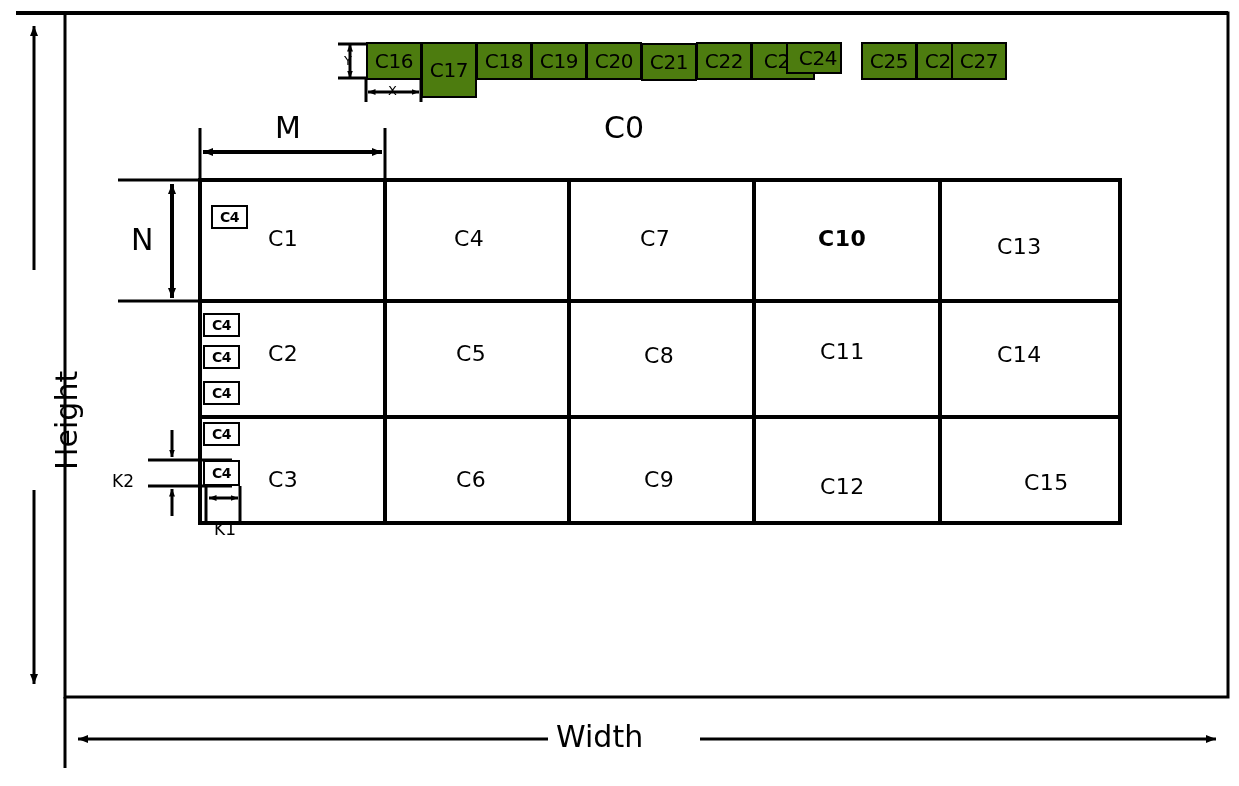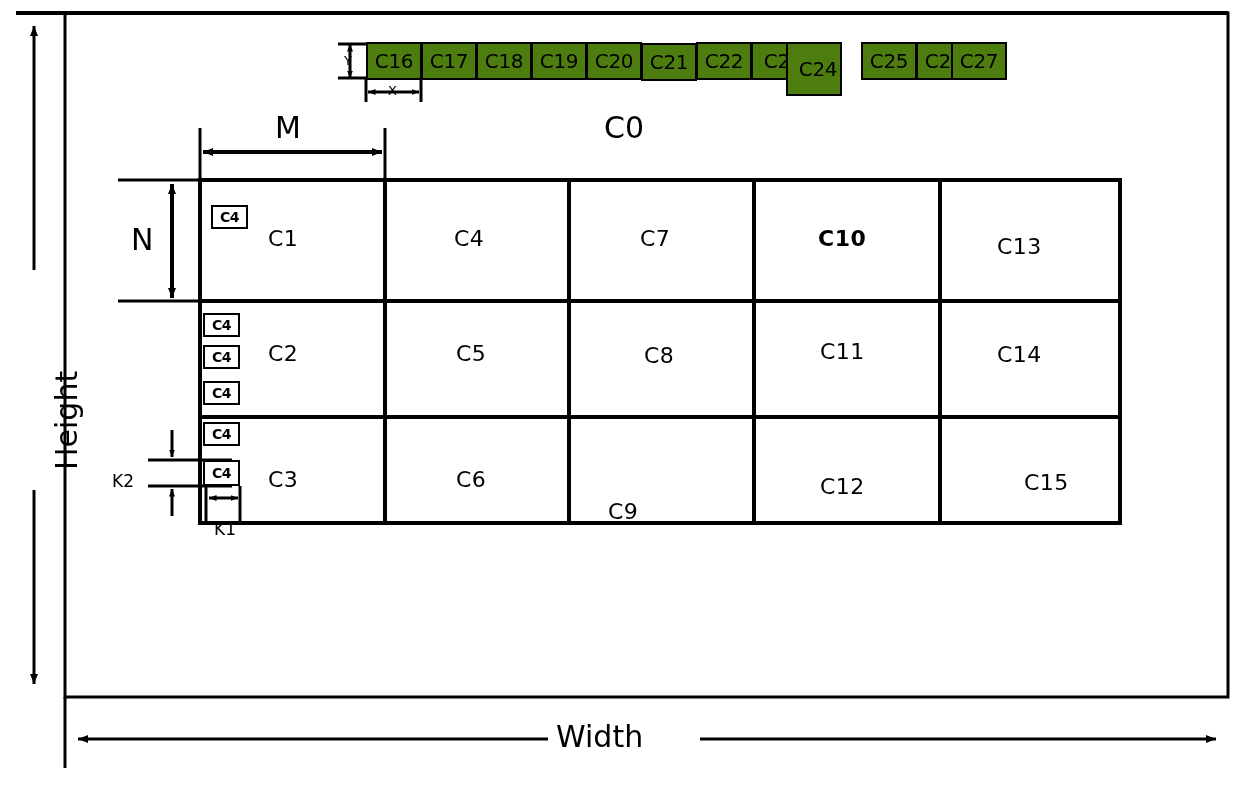--- a/index.html
+++ b/index.html
@@ -190,37 +190,37 @@
   <div class="lbl cell-label" style="left:997px; top:236px;">C13</div>
 
   <div class="lbl cell-label" style="left:268px; top:343px;">C2</div>
   <div class="lbl cell-label" style="left:456px; top:343px;">C5</div>
   <div class="lbl cell-label" style="left:644px; top:345px;">C8</div>
   <div class="lbl cell-label" style="left:820px; top:341px;">C11</div>
   <div class="lbl cell-label" style="left:997px; top:344px;">C14</div>
 
   <div class="lbl cell-label" style="left:268px; top:469px;text-align:center;">C3</div>
   <div class="lbl cell-label" style="left:456px; top:469px;">C6</div>
-  <div class="lbl cell-label" style="left:608px; top:469px;margin-top:32px;">C9</div>
+  <div class="lbl cell-label" style="left:644px; top:469px;">C9</div>
   <div class="lbl cell-label" style="left:820px; top:476px;">C12</div>
   <div class="lbl cell-label" style="left:1024px; top:472px;">C15</div>
 
   <div class="chip" style="left:211px; top:205px; width:37px; height:24px;">C4</div>
   <div class="chip" style="left:203px; top:313px; width:37px; height:24px;">C4</div>
   <div class="chip" style="left:203px; top:345px; width:37px; height:24px;">C4</div>
   <div class="chip" style="left:203px; top:381px; width:37px; height:24px;">C4</div>
   <div class="chip" style="left:203px; top:422px; width:37px; height:24px;">C4</div>
   <div class="chip" style="left:203px; top:460px; width:37px; height:26px;">C4</div>
 
   <div class="strip-cell" style="left:366px; top:42px; width:56px; height:38px;">C16</div>
-  <div class="strip-cell" style="left:421px; top:42px; width:56px; height:38px;">C17</div>
+  <div class="strip-cell" style="left:421px; top:42px; width:56px; height:56px;">C17</div>
   <div class="strip-cell" style="left:476px; top:42px; width:56px; height:38px;">C18</div>
   <div class="strip-cell" style="left:531px; top:42px; width:56px; height:38px;">C19</div>
   <div class="strip-cell" style="left:586px; top:42px; width:56px; height:38px;">C20</div>
   <div class="strip-cell" style="left:641px; top:43px; width:56px; height:38px;">C21</div>
   <div class="strip-cell" style="left:696px; top:42px; width:56px; height:38px;">C22</div>
   <div class="strip-cell" style="left:751px; top:42px; width:64px; height:38px;">C23</div>
-  <div class="strip-cell" style="left:786px; top:42px; width:56px; height:54px;padding-left:8px;">C24</div>
+  <div class="strip-cell" style="left:786px; top:42px; width:56px; height:32px;padding-left:8px;">C24</div>
   <div class="strip-cell" style="left:861px; top:42px; width:56px; height:38px;">C25</div>
   <div class="strip-cell" style="left:916px; top:42px; width:56px; height:38px;">C26</div>
   <div class="strip-cell" style="left:951px; top:42px; width:56px; height:38px;">C27</div>
 
 </div>
 
 </body></html>

